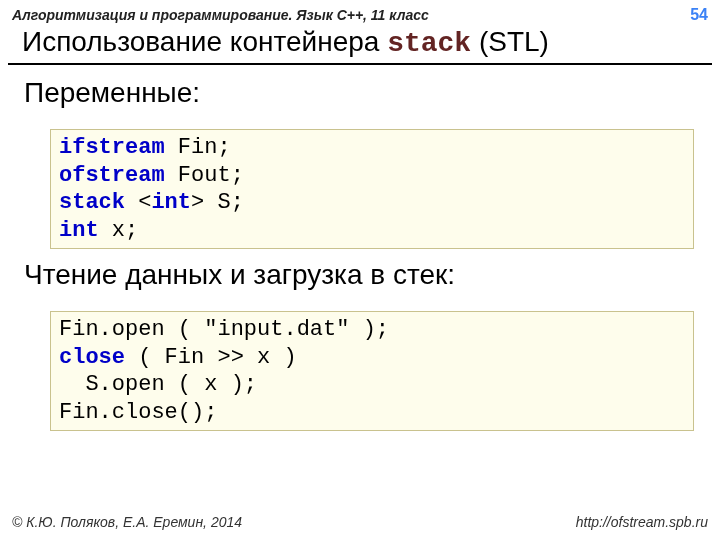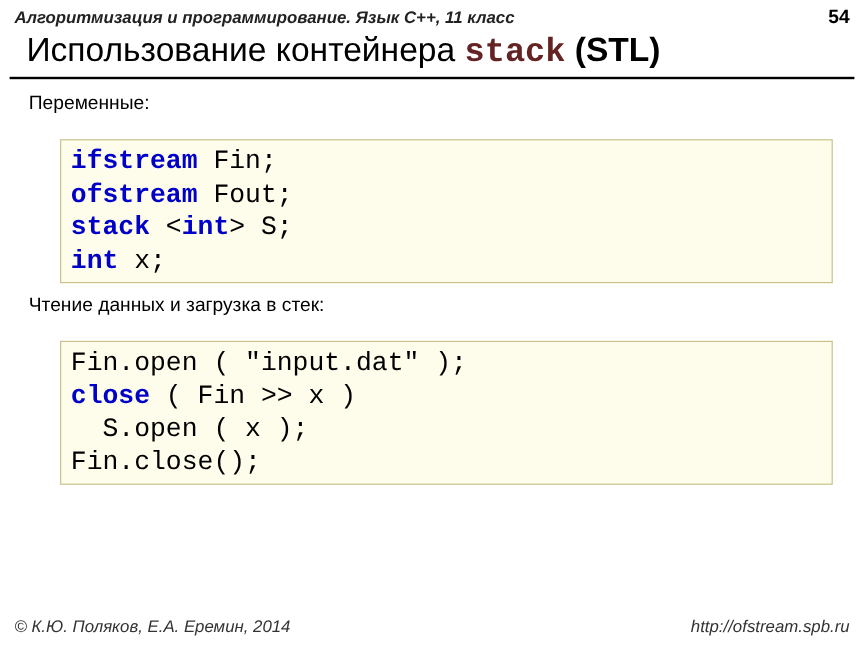--- a/index.html
+++ b/index.html
@@ -20,37 +20,37 @@
   }
   .breadcrumb {
     font-style: italic;
     font-size: 14px;
     color: #222;
     font-weight: bold;
   }
   .page-num {
     font-weight: bold;
     font-size: 16px;
-    color: #000000;
+    color: #3b82f6;
     margin-left: 41px;
   }
   .title {
     font-size: 28px;
     padding: 2px 12px 4px 22px;
     color: #000;
   }
   .title .t-bold { font-weight: normal; }
   .title .t-code { font-family: "Courier New", monospace; font-weight: bold; color: #632423; }
   .title .t-thin { font-weight: normal; }
   .hr {
     border-top: 2px solid #000;
     margin: 0 8px 8px 8px;
   }
   .section-label {
-    font-size: 16px;
+    font-size: 28px;
     padding: 4px 0 4px 24px;
     color: #000;
   }
   .code-block {
     background: #fefdec;
     border: 1px solid #c9c28e;
     margin: 16px 26px 6px 50px;
     padding: 4px 8px 4px 8px;
     font-family: "Courier New", monospace;
     font-size: 22px;
@@ -75,21 +75,21 @@
 </style>
 </head>
 <body>
 
 <div class="header">
   <span class="breadcrumb">Алгоритмизация и программирование. Язык C++, 11 класс</span>
   <span class="page-num">54</span>
 </div>
 
 <div class="title">
-  <span class="t-bold">Использование контейнера </span><span class="t-code">stack</span><span class="t-bold t-thin" style="font-weight:bold"> (STL)</span>
+  <span class="t-bold">Использование контейнера </span><span class="t-code">stack</span><span class="t-bold t-thin" style="font-weight:normal"> (STL)</span>
 </div>
 
 <div class="hr"></div>
 
 <div class="section-label">Переменные:</div>
 
 <div class="code-block"><span class="kw">ifstream</span><span class="plain"> Fin;</span>
 <span class="kw">ofstream</span><span class="plain"> Fout;</span>
 <span class="kw">stack</span><span class="plain"> &lt;</span><span class="kw">int</span><span class="plain">&gt; S;</span>
 <span class="kw">int</span><span class="plain"> x;</span></div>

